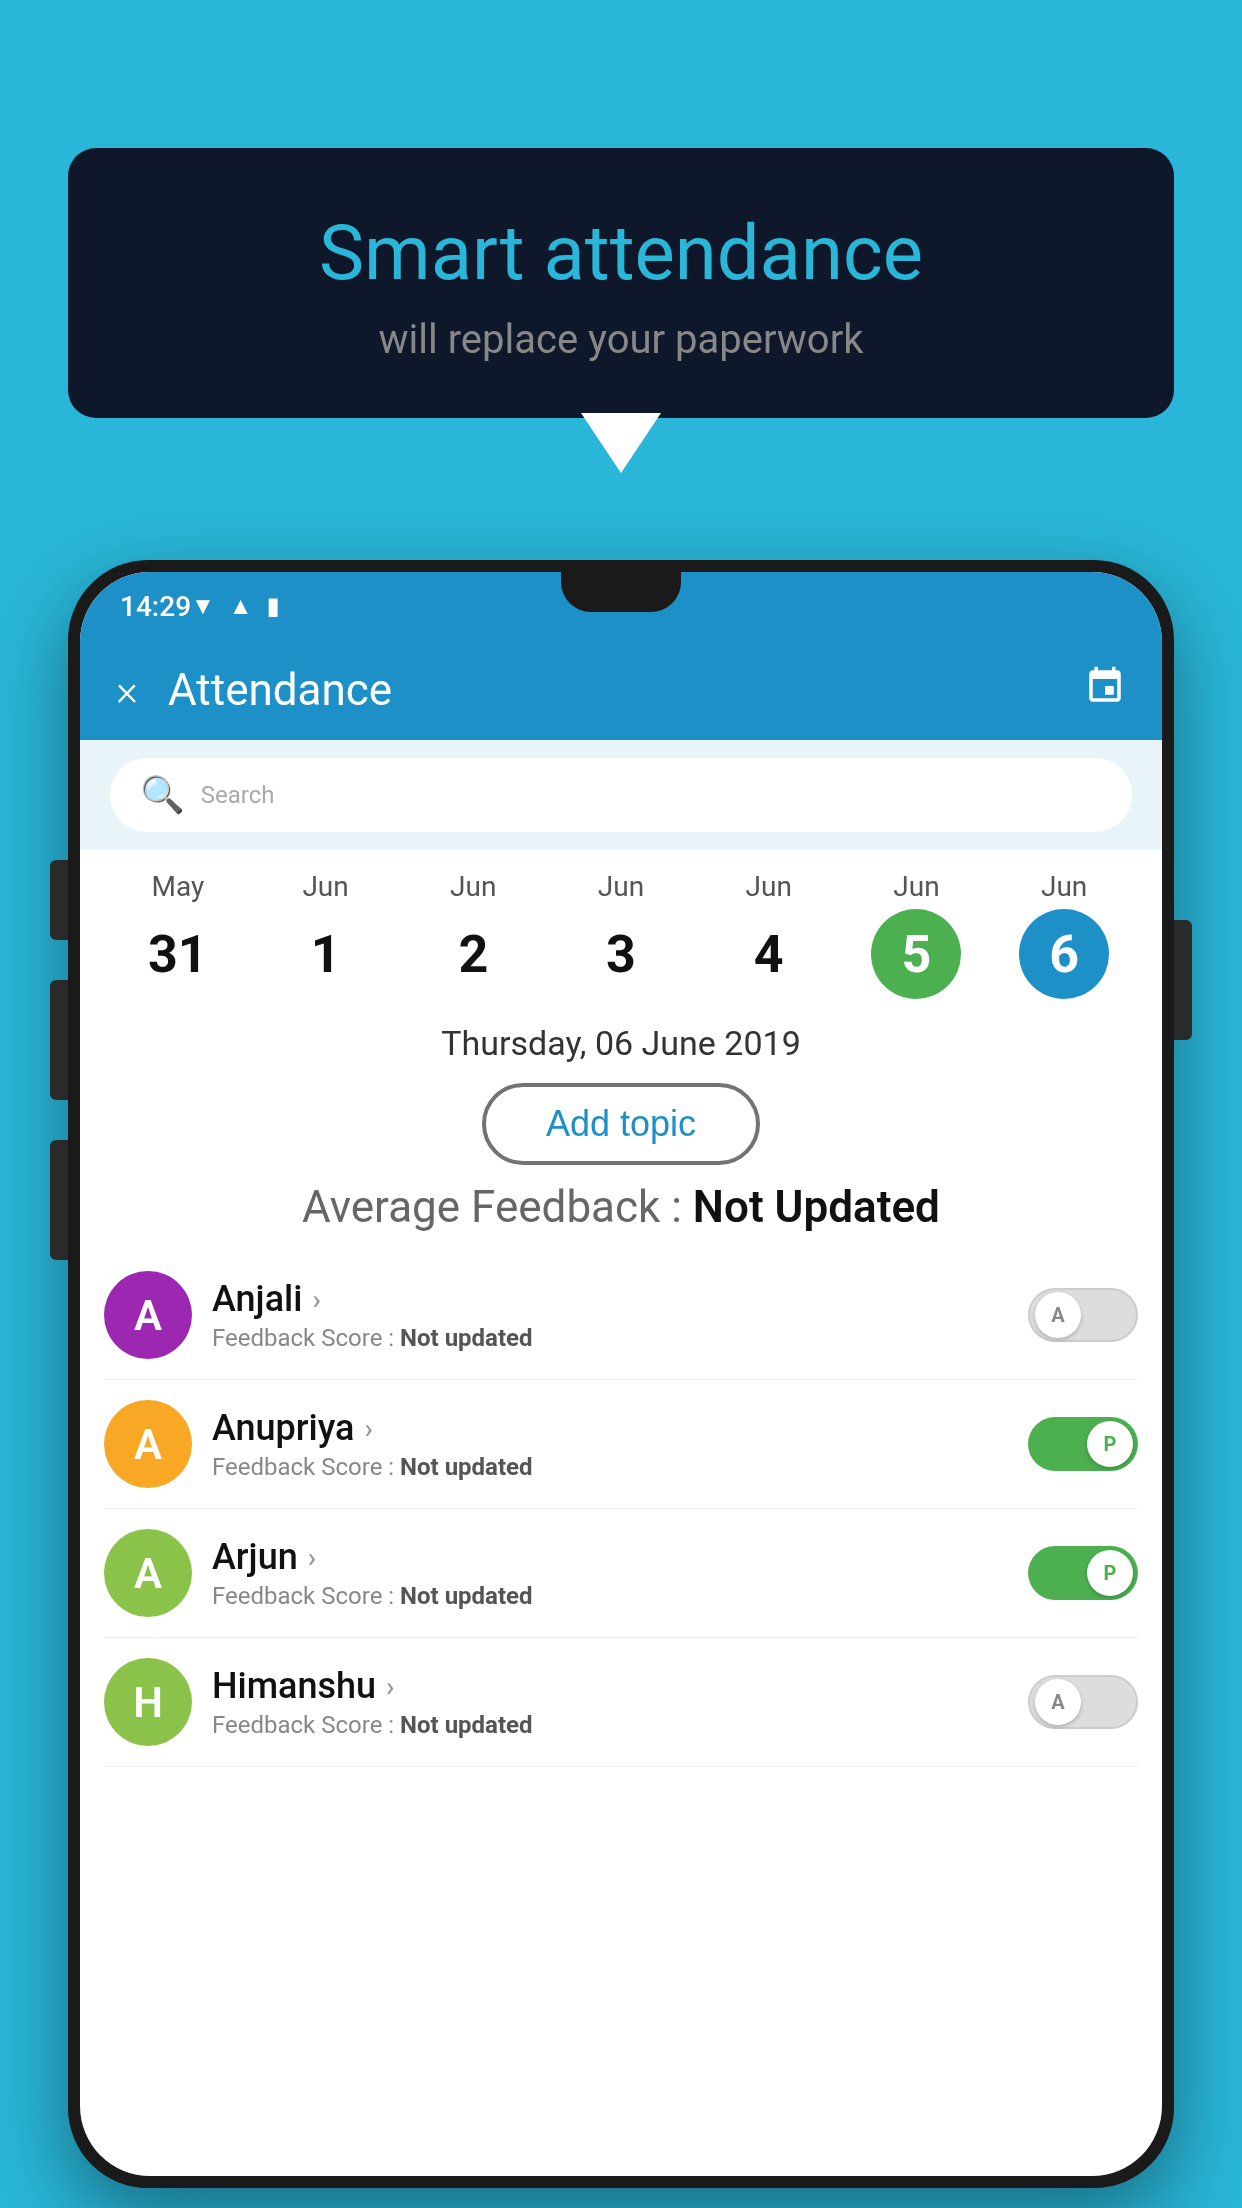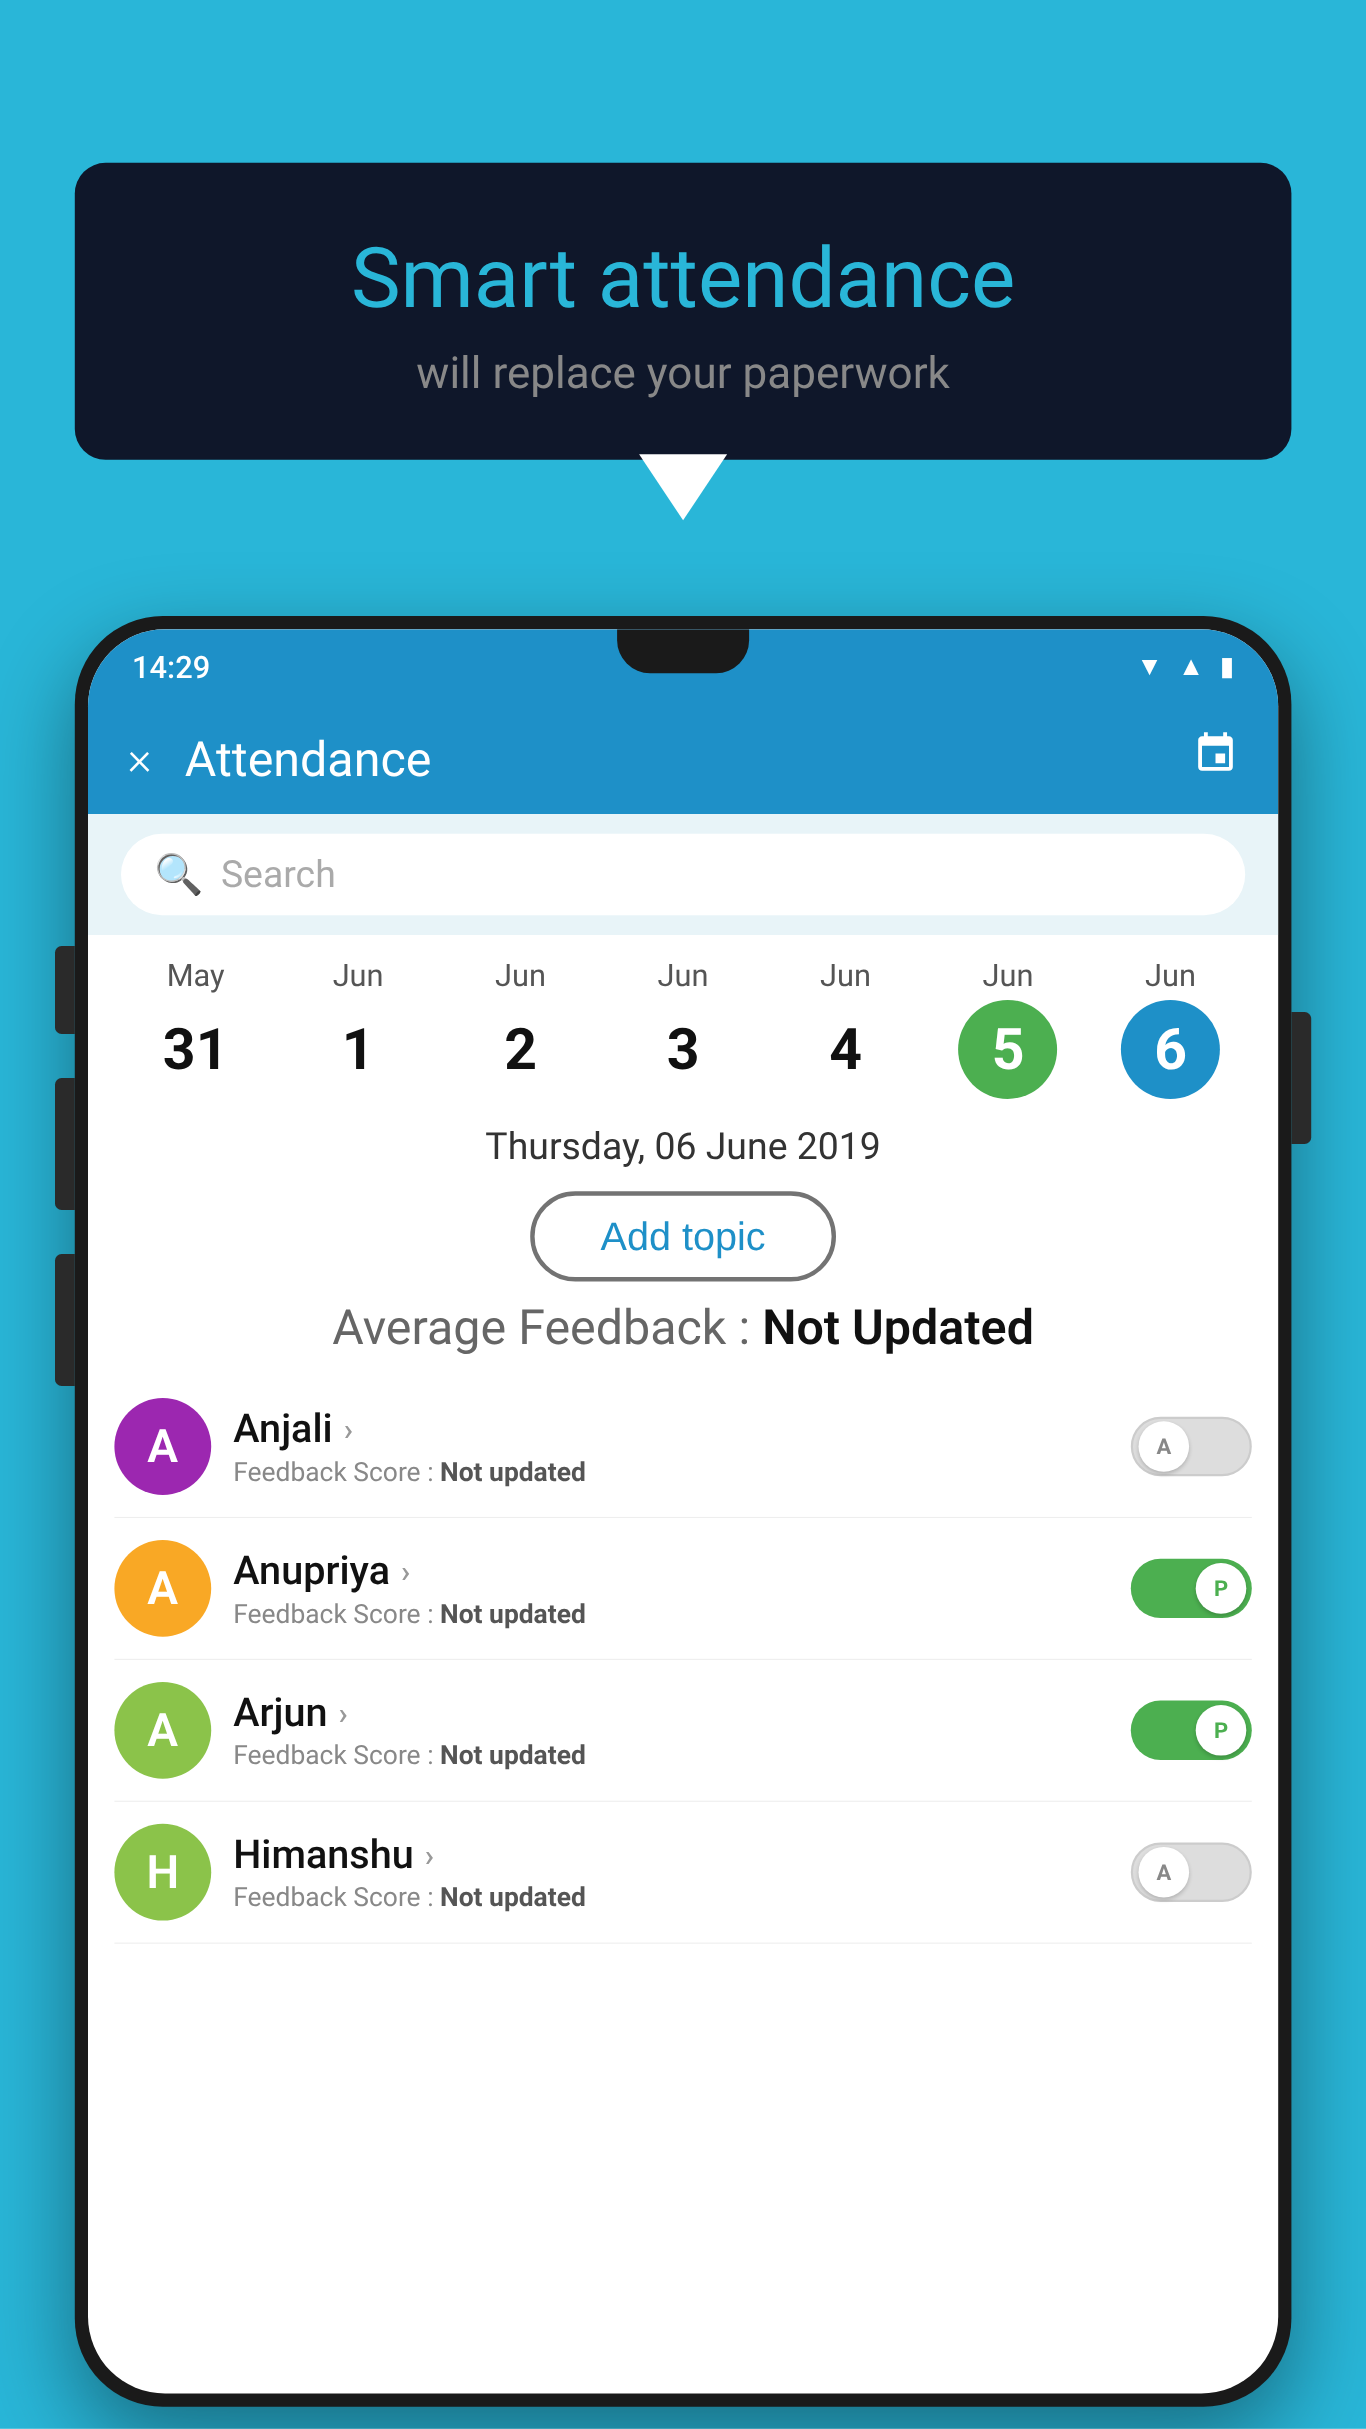--- a/index.html
+++ b/index.html
@@ -67,21 +67,21 @@
       overflow: hidden;
       position: relative;
     }
 
     
     .phone-status-bar {
       background: #1e90c8;
       height: 68px;
       display: flex;
       align-items: center;
-      justify-content: space-between;
+      justify-content: flex-start;
       padding: 0 40px;
       position: relative;
     }
     .status-time {
       color: white;
       font-size: 28px;
       font-weight: 500;
     }
     .status-icons {
       display: flex;
@@ -143,21 +143,21 @@
       align-items: center;
       padding: 16px 30px;
       gap: 16px;
     }
     .search-icon {
       color: #999;
       font-size: 36px;
     }
     .search-input-text {
       color: #aaa;
-      font-size: 34px;
+      font-size: 24px;
     }
 
     
     .date-strip {
       display: flex;
       padding: 20px 24px 10px;
       gap: 0;
     }
     .date-cell {
       flex: 1;

